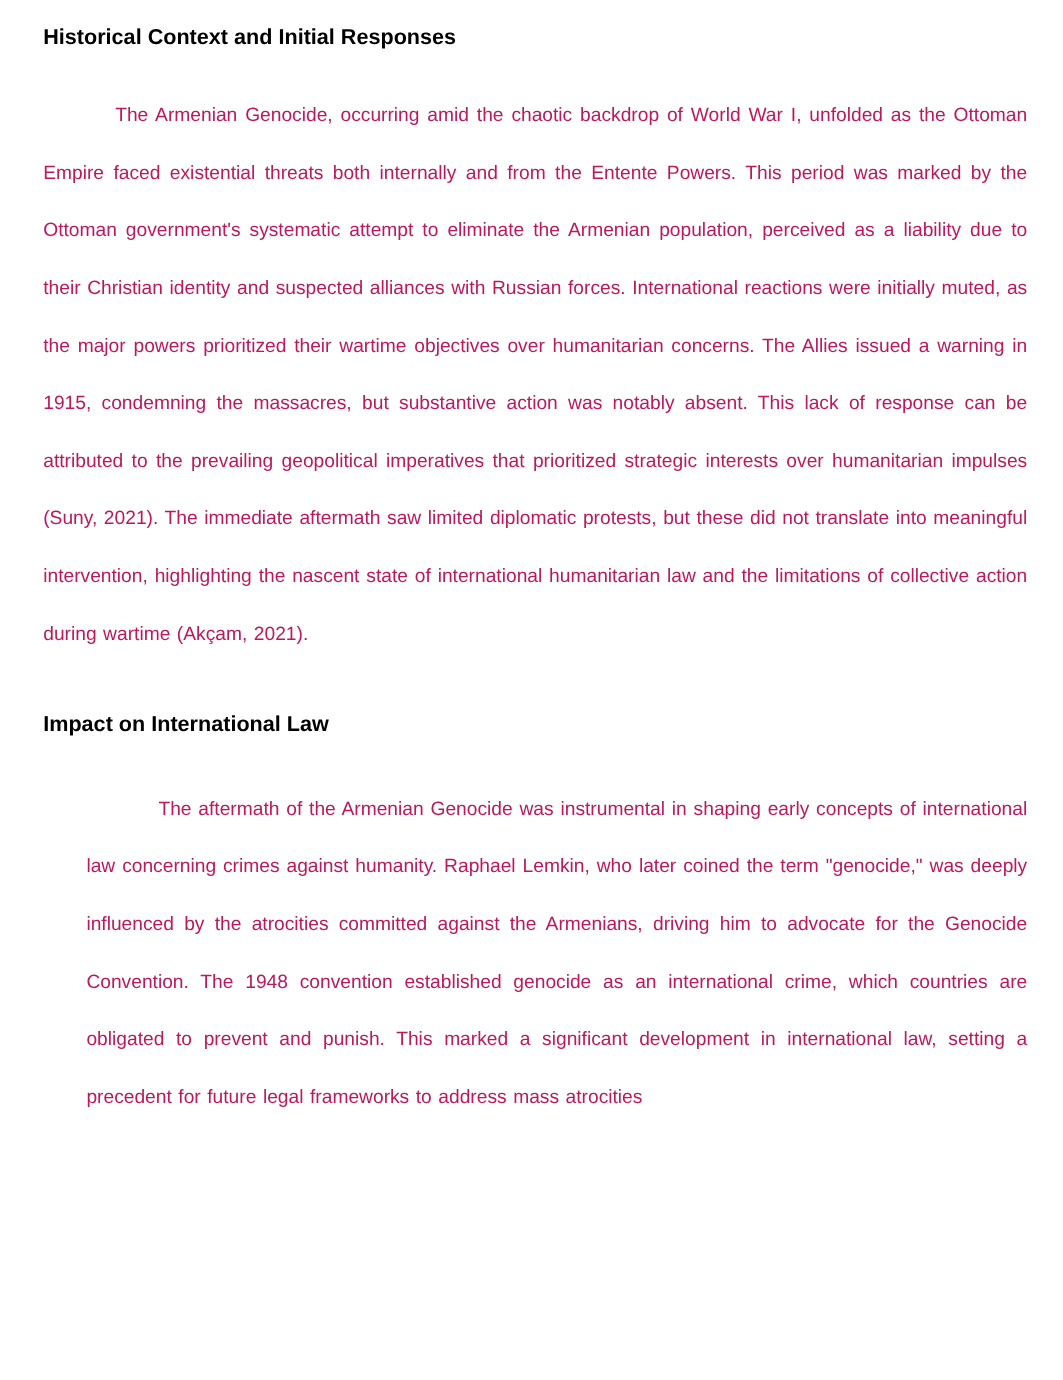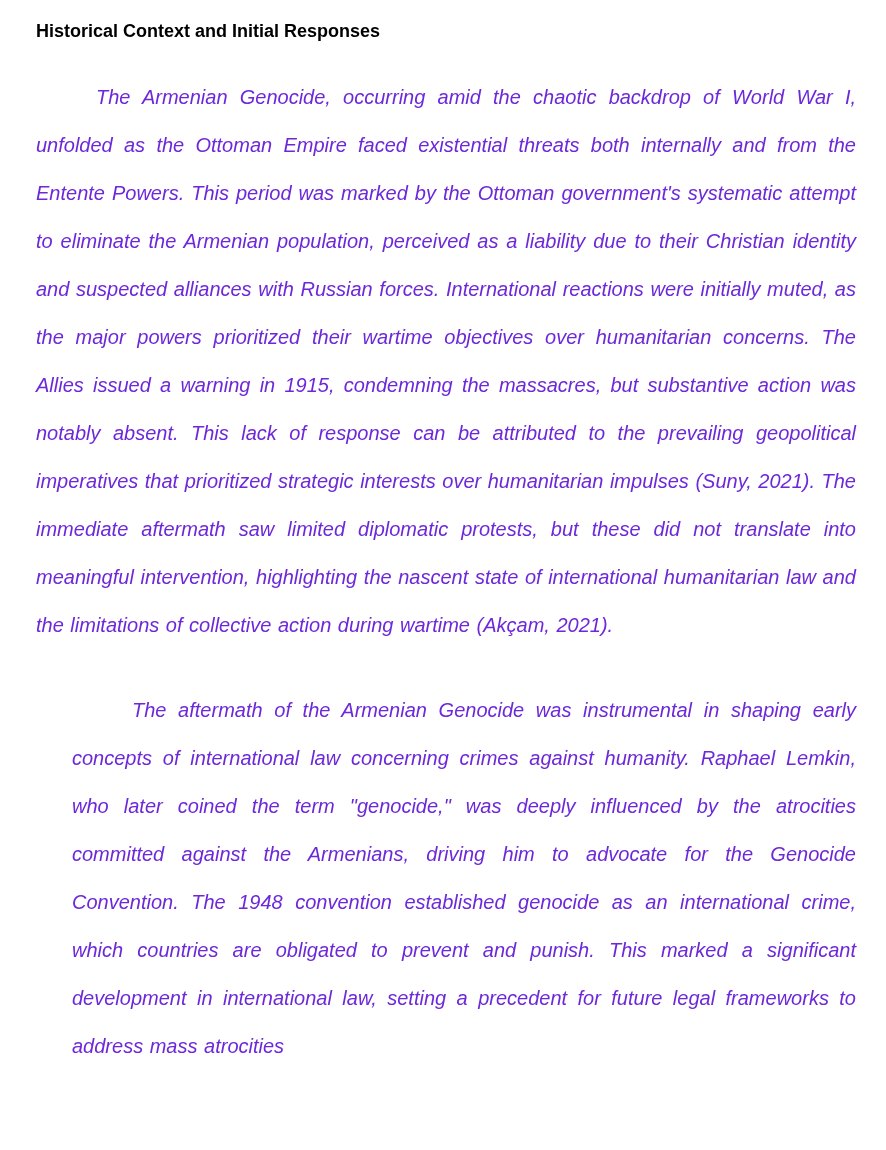--- a/index.html
+++ b/index.html
@@ -22,39 +22,39 @@
     font-size: 18px;
     font-weight: bold;
     line-height: 22px;
     margin: 0;
     color: #000000;
   }
   .section-heading.second {
     margin-top: 39px;
   }
   .body-paragraph {
-    font-size: 20px;
+    font-size: 16px;
     line-height: 48px;
     margin: 31px 0 0 0;
     text-align: justify;
     text-indent: 60px;
-    color: #6d28d9;
+    color: #be185d;
     word-spacing: 1px;
-    font-style: italic;
   }
   .body-paragraph.second {
     margin-top: 37px;
     margin-left: 36px;
   }
 </style>
 </head>
 <body>
 
 <div class="page">
 
   <h2 class="section-heading">Historical Context and Initial Responses</h2>
 
   <p class="body-paragraph">The Armenian Genocide, occurring amid the chaotic backdrop of World War I, unfolded as the Ottoman Empire faced existential threats both internally and from the Entente Powers. This period was marked by the Ottoman government's systematic attempt to eliminate the Armenian population, perceived as a liability due to their Christian identity and suspected alliances with Russian forces. International reactions were initially muted, as the major powers prioritized their wartime objectives over humanitarian concerns. The Allies issued a warning in 1915, condemning the massacres, but substantive action was notably absent. This lack of response can be attributed to the prevailing geopolitical imperatives that prioritized strategic interests over humanitarian impulses (Suny, 2021). The immediate aftermath saw limited diplomatic protests, but these did not translate into meaningful intervention, highlighting the nascent state of international humanitarian law and the limitations of collective action during wartime (Akçam, 2021).</p>
 
+  <h2 class="section-heading second">Impact on International Law</h2>
 
   <p class="body-paragraph second">The aftermath of the Armenian Genocide was instrumental in shaping early concepts of international law concerning crimes against humanity. Raphael Lemkin, who later coined the term "genocide," was deeply influenced by the atrocities committed against the Armenians, driving him to advocate for the Genocide Convention. The 1948 convention established genocide as an international crime, which countries are obligated to prevent and punish. This marked a significant development in international law, setting a precedent for future legal frameworks to address mass atrocities</p>
 
 </div>
 
 </body></html>

